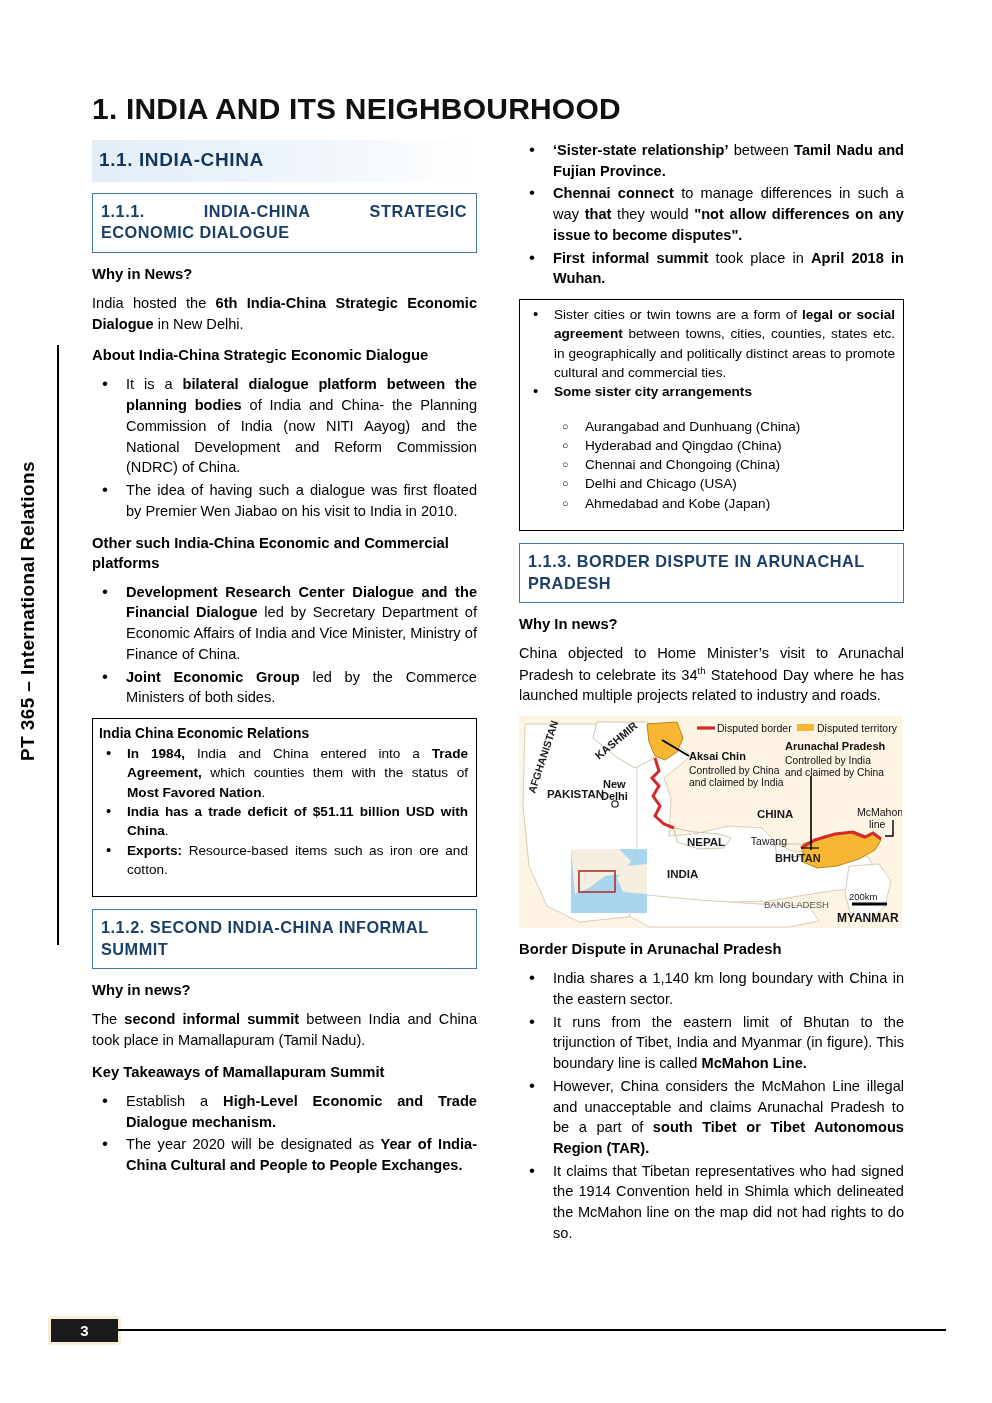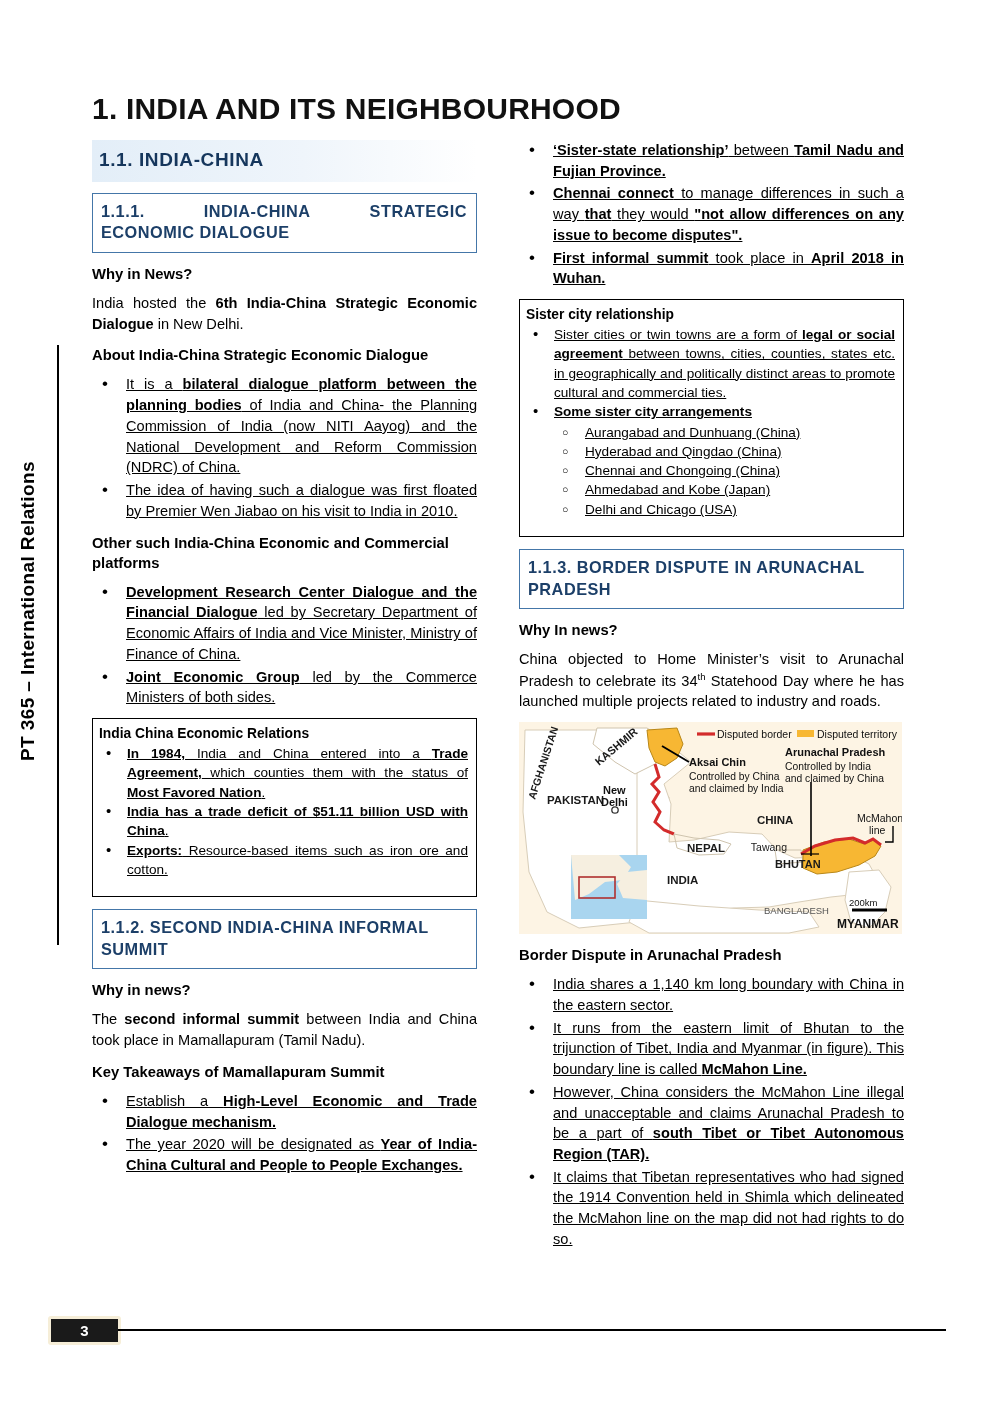--- a/index.html
+++ b/index.html
@@ -81,38 +81,37 @@
     margin: 0 0 10px 0;
     font-size: 14.6px;
     line-height: 1.42;
   }
   b { font-weight: bold; }
 
   ul.bl {
     list-style: none;
     margin: 0 0 10px 0;
     padding: 0;
-    text-decoration: underline;
   }
   ul.bl > li {
     position: relative;
     padding-left: 34px;
     margin-bottom: 2px;
     text-align: justify;
     line-height: 1.42;
   }
   ul.bl > li::before {
     content: "\2022";
     position: absolute; left: 10px; top: -1px;
     font-size: 17px; line-height: 1.3;
   }
   ul.bl.tight > li { margin-bottom: 0; }
 
   
-  ul.cl { list-style: none; margin: 1px 0 0 0; padding: 0; }
+  ul.cl { list-style: none; margin: 15px 0 0 0; padding: 0; }
   ul.cl > li {
     position: relative; padding-left: 31px;
     line-height: 1.42; text-align: left;
   }
   ul.cl > li::before {
     content: "\25CB";
     position: absolute; left: 8px; top: 0px;
     font-size: 10.5px; line-height: 1.85;
   }
 
@@ -220,30 +219,29 @@
 
   <div class="col col-right">
 
     <ul class="bl">
       <li><b>‘Sister-state relationship’</b><span> between </span><b>Tamil Nadu and Fujian Province.</b></li>
       <li><b>Chennai connect</b><span> to manage differences in such a way </span><b>that</b><span> they would </span><b>"not allow differences on any issue to become disputes".</b></li>
       <li><b>First informal summit</b><span> took place in </span><b>April 2018 in Wuhan.</b></li>
     </ul>
 
     <div class="box">
-      <div class="box-title">Sister city relationship</div>
       <ul class="bl tight">
         <li><span>Sister cities or twin towns are a form of </span><b>legal or social agreement</b><span> between towns, cities, counties, states etc. in geographically and politically distinct areas to promote cultural and commercial ties.</span></li>
         <li><b>Some sister city arrangements</b>
           <ul class="cl">
             <li>Aurangabad and Dunhuang (China)</li>
             <li>Hyderabad and Qingdao (China)</li>
             <li>Chennai and Chongoing (China)</li>
+            <li>Delhi and Chicago (USA)</li>
             <li>Ahmedabad and Kobe (Japan)</li>
-            <li>Delhi and Chicago (USA)</li>
           </ul>
         </li>
       </ul>
     </div>
 
     <div class="h3">
       <span>1.1.3.</span>
       <span>BORDER DISPUTE IN ARUNACHAL PRADESH</span>
     </div>
 

